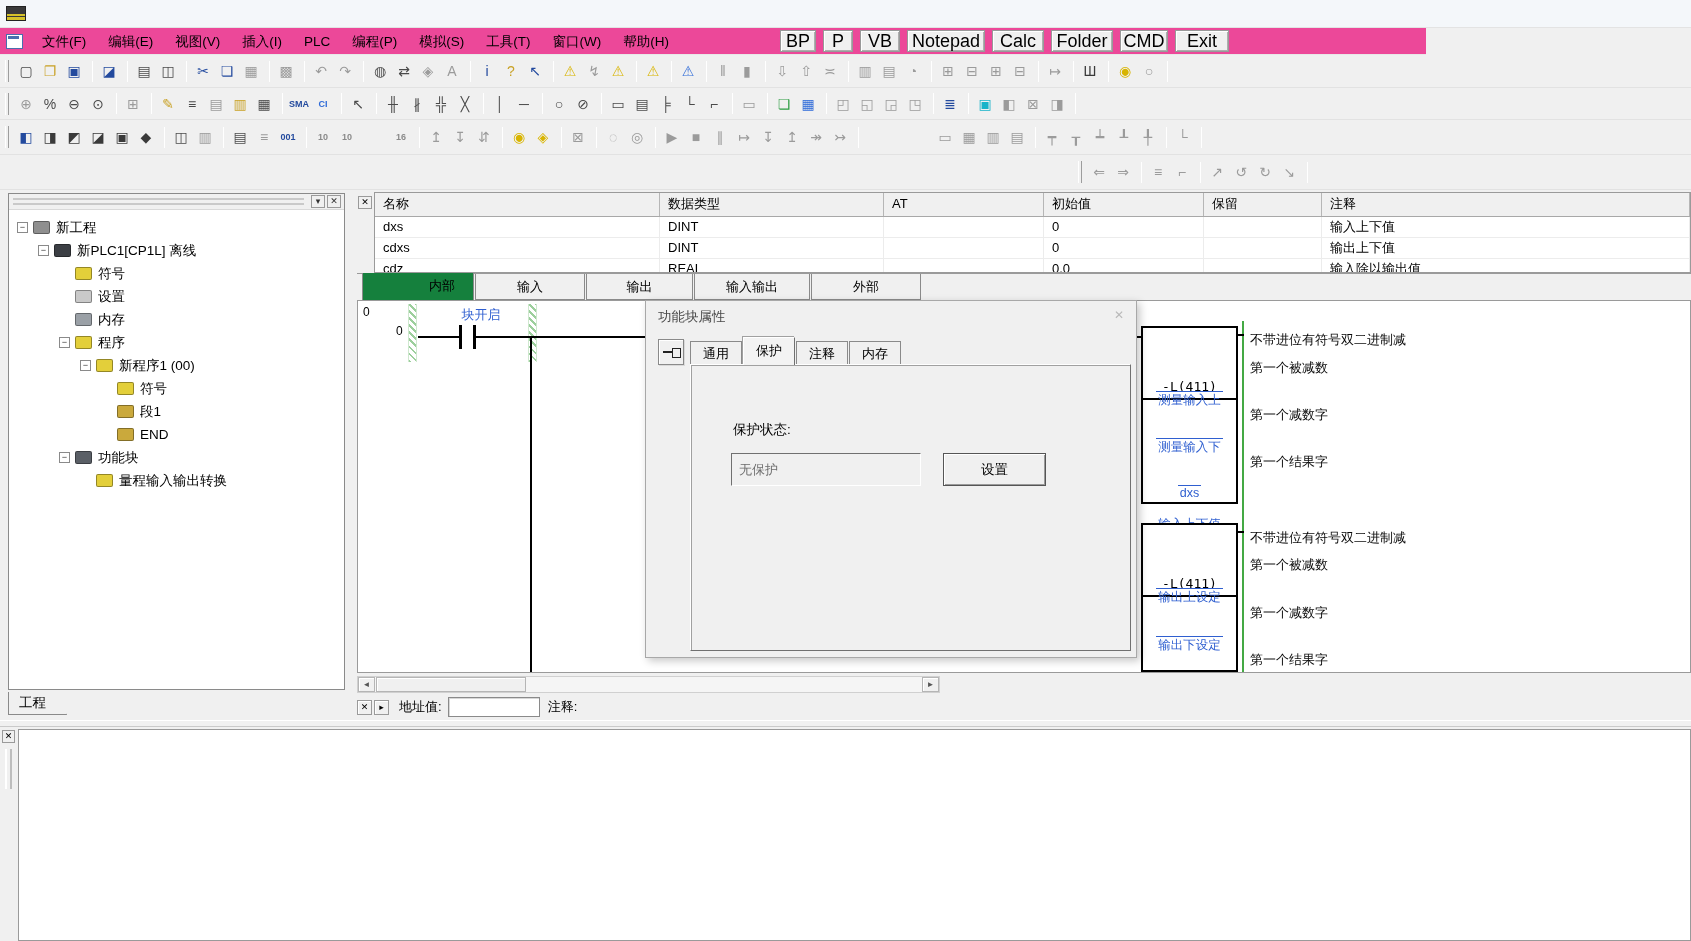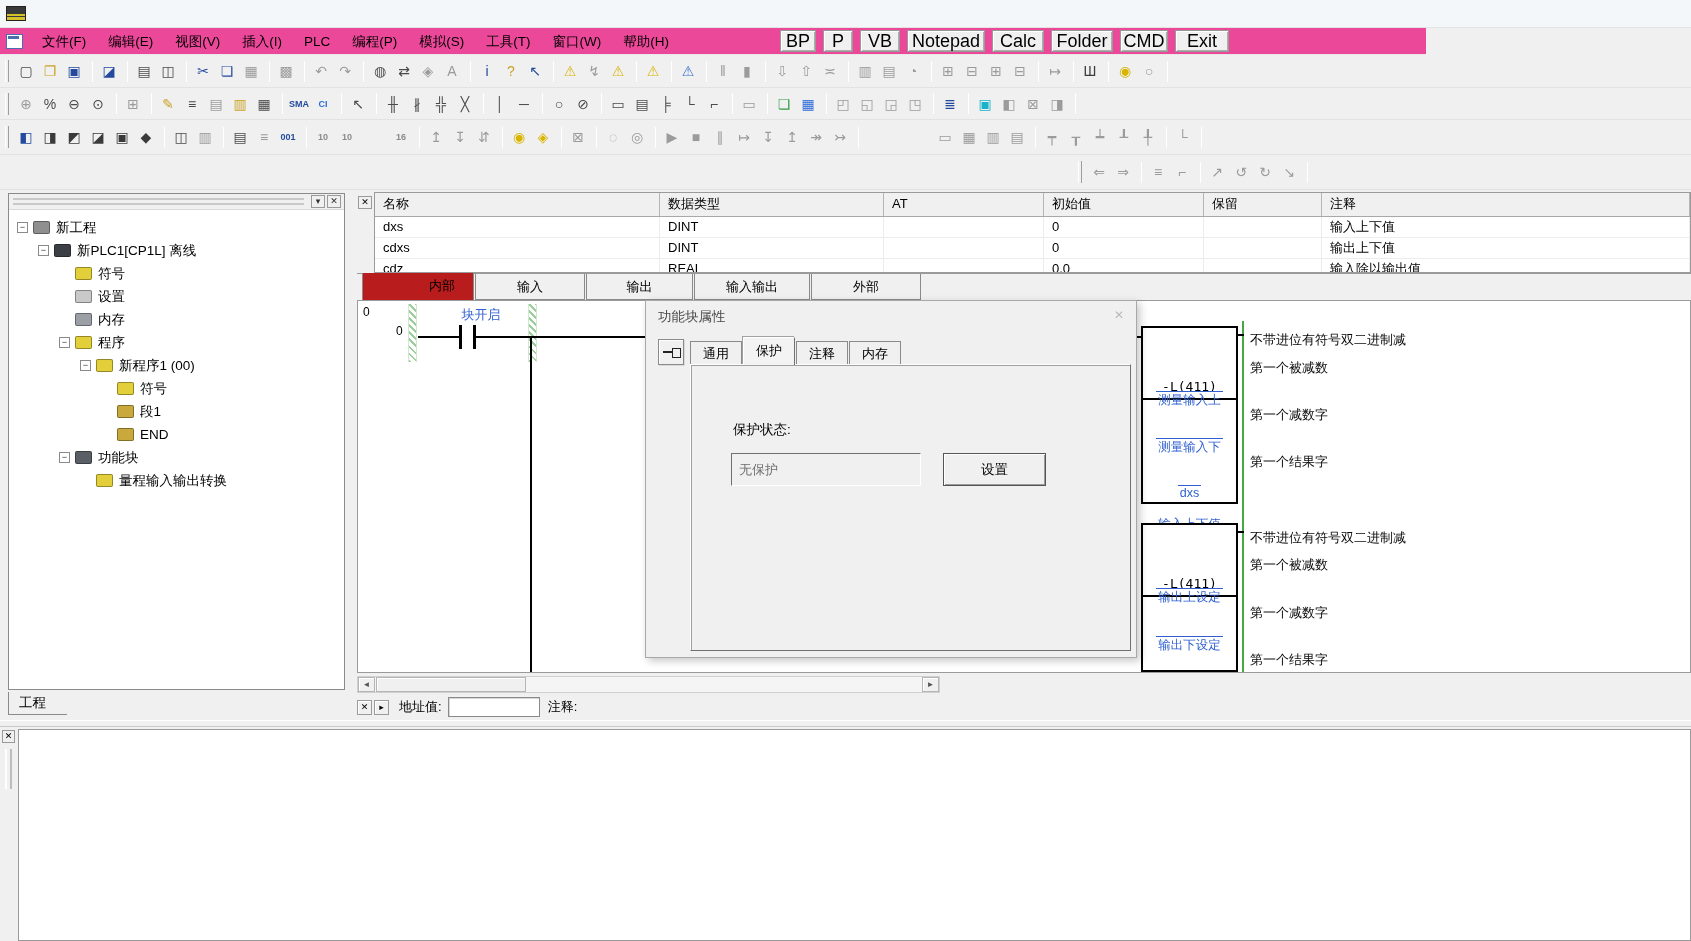--- a/index.html
+++ b/index.html
@@ -48,21 +48,21 @@
   .var-table { position:absolute; left:374px; top:192px; width:1317px; height:81px; background:#fff; border:1px solid #9a9a9a; overflow:hidden; }
   .vt-row { display:grid; grid-template-columns:285px 224px 160px 160px 118px 1fr; }
   .vt-head { background:#f0f0f0; border-bottom:1px solid #a8a8a8; }
   .vt-head .vt-cell { height:23px; line-height:22px; border-right:1px solid #b6b6b6; font-size:13px; }
   .vt-cell { padding-left:8px; white-space:nowrap; overflow:hidden; }
   .vt-body .vt-cell { height:21px; line-height:20px; border-right:1px solid #ececec; border-bottom:1px solid #ececec; font-size:13px; }
 
   
   .var-tabs { position:absolute; left:357px; top:273px; width:1334px; height:28px; border-top:1px solid #9a9a9a; display:flex; padding-left:5px; background:#f0f0f0; }
   .vtab { height:26px; line-height:25px; text-align:center; background:#f0f0f0; border:1px solid #8a8a8a; border-top:none; font-size:13px; margin-right:1px; }
-  .vtab.sel { margin-top:-1px; height:28px; background:#b91c1c; border-top:none; font-weight:normal;padding-left:48px; }
+  .vtab.sel { margin-top:-1px; height:28px; background:#15803d; border-top:none; font-weight:normal;padding-left:48px; }
 
   
   .ladder { position:absolute; left:357px; top:300px; width:1334px; height:373px; background:#fff; border:1px solid #9a9a9a; overflow:hidden; }
   .rung-no { position:absolute; left:5px; top:4px; font-size:12px; }
   .step-no { position:absolute; left:38px; top:23px; font-size:12px; }
   .hatch { position:absolute; width:9px; top:3px; height:58px; background:repeating-linear-gradient(45deg,#9ccf9c 0 2px,#ffffff 2px 5px); border-left:1px solid #cfe8cf; border-right:1px solid #cfe8cf; }
   .wire { position:absolute; background:#000; }
   .contact-label { position:absolute; left:78px; top:5px; width:90px; text-align:center; color:#2f5fd0; font-size:13px; }
   .fb-box { position:absolute; border:2px solid #000; background:#fff; }
   .fb-head { height:26px; border-bottom:2px solid #000; display:flex; align-items:center; justify-content:center; font-family:"DejaVu Sans Mono","Liberation Mono",monospace; font-size:13px;margin-top:46px; }

